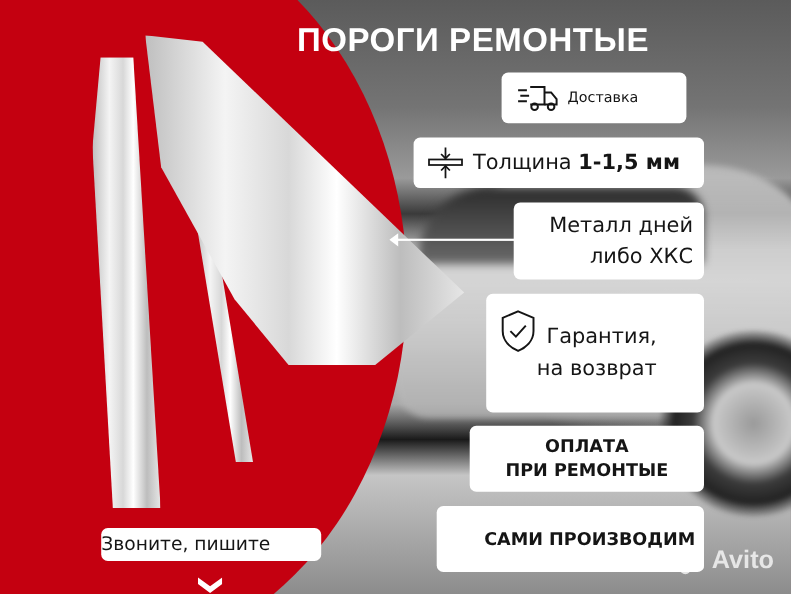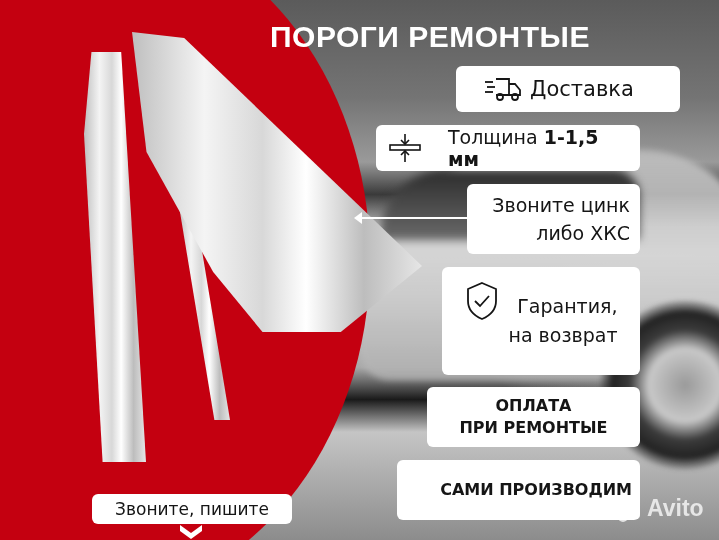--- a/index.html
+++ b/index.html
@@ -63,30 +63,30 @@
       position: absolute; left: 270px; top: 20px;
       font-family: "Liberation Sans", sans-serif; font-weight: 700;
       font-size: 30px; color: #ffffff; letter-spacing: 0.5px;
     }
     .card {
       position: absolute; background: #ffffff; border-radius: 6px;
       color: #151515; display: flex; align-items: center;
       font-family: "DejaVu Sans", sans-serif;
     }
     .card svg { flex-shrink: 0; }
-    .c-delivery { left: 456px; top: 66px; width: 224px; height: 46px; padding: 0 28px; gap: 8px; font-size: 21px; }
-    .c-thick { left: 376px; top: 125px; width: 264px; height: 46px; padding: 0 12px; gap: 26px; font-size: 19px; }
+    .c-delivery { left: 456px; top: 66px; width: 168px; height: 46px; padding: 0 14px; gap: 8px; font-size: 13px; }
+    .c-thick { left: 376px; top: 125px; width: 264px; height: 46px; padding: 0 12px; gap: 8px; font-size: 19px; }
     .c-thick b { font-weight: 700; }
     .c-metal { left: 467px; top: 184px; width: 173px; height: 70px; padding: 0 10px; justify-content: flex-end; text-align: right; font-size: 19px; line-height: 28px; }
-    .c-guar { left: 442px; top: 267px; width: 198px; height: 108px; padding: 8px 12px; gap: 10px; font-size: 19px; line-height: 29px; align-items: center; justify-content: center; }
+    .c-guar { left: 442px; top: 267px; width: 198px; height: 108px; padding: 8px 12px; font-size: 19px; line-height: 29px; align-items: center; justify-content: flex-start; }
     .c-guar .txt { text-align: right; }
     .c-guar b { font-weight: 700; }
     .c-pay { left: 427px; top: 387px; width: 213px; height: 60px; justify-content: center; text-align: center; font-size: 16px; line-height: 22px; font-weight: 700; padding: 0 24px; }
     .c-made { left: 397px; top: 460px; width: 243px; height: 60px; justify-content: flex-end; text-align: center; font-size: 16px; line-height: 22px; font-weight: 700; padding: 0 8px; }
-    .c-call { left: 92px; top: 494px; width: 200px; height: 30px; justify-content: center; font-size: 17px; }
+    .c-call { left: 92px; top: 480px; width: 200px; height: 30px; justify-content: flex-start; font-size: 17px; }
     .pointer {
       position: absolute; left: 356px; top: 217px; width: 112px; height: 2px; background: #ffffff;
     }
     .pointer::before {
       content: ""; position: absolute; left: -2px; top: -5px;
       border-top: 6px solid transparent; border-bottom: 6px solid transparent; border-right: 8px solid #ffffff;
     }
     .chevron {
       position: absolute; left: 180px; top: 522px; width: 22px; height: 18px; color: #ffffff;
     }
@@ -134,21 +134,21 @@
       <polyline points="13,7 17,11 21,7"></polyline>
     <line x1="17" y1="18" x2="17" y2="29"></line>
       <polyline points="13,22 17,18 21,22"></polyline>
   </svg>
   <span><span>Толщина</span> <b>1-1,5 мм</b></span>
 </div>
 
 <div class="pointer"></div>
 <div class="card c-metal">
   <div>
-    <div>Звоните цинк</div>
+    <div>Металл дней</div>
     <div>либо ХКС</div>
   </div>
 </div>
 
 <div class="card c-guar">
   <svg width="34" height="40" viewBox="0 0 34 40" fill="none" stroke="#151515" stroke-width="1.8" style="align-self:flex-start;margin-top:6px">
     <path d="M17 2 L31 8 V20 C31 29 24 35 17 38 C10 35 3 29 3 20 V8 Z"></path>
     <polyline points="10,20 15,25 24,15"></polyline>
   </svg>
   <div class="txt">

